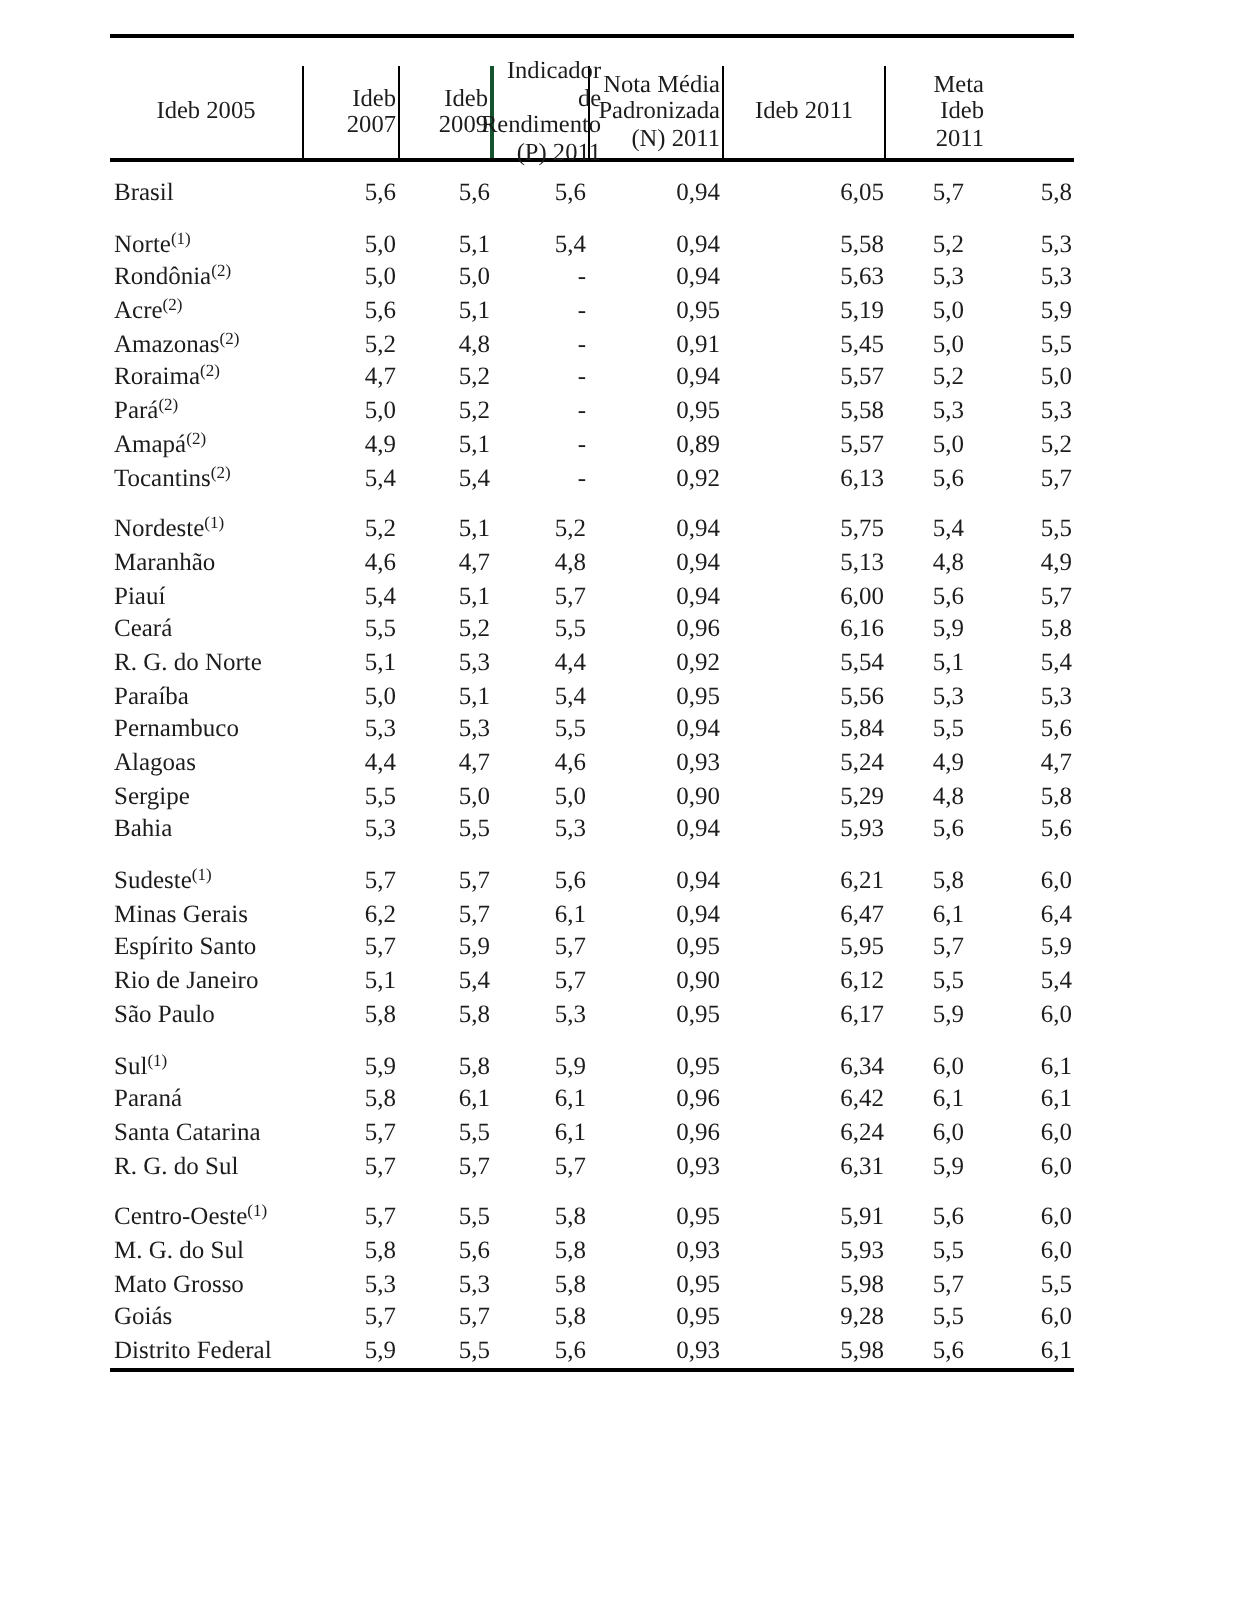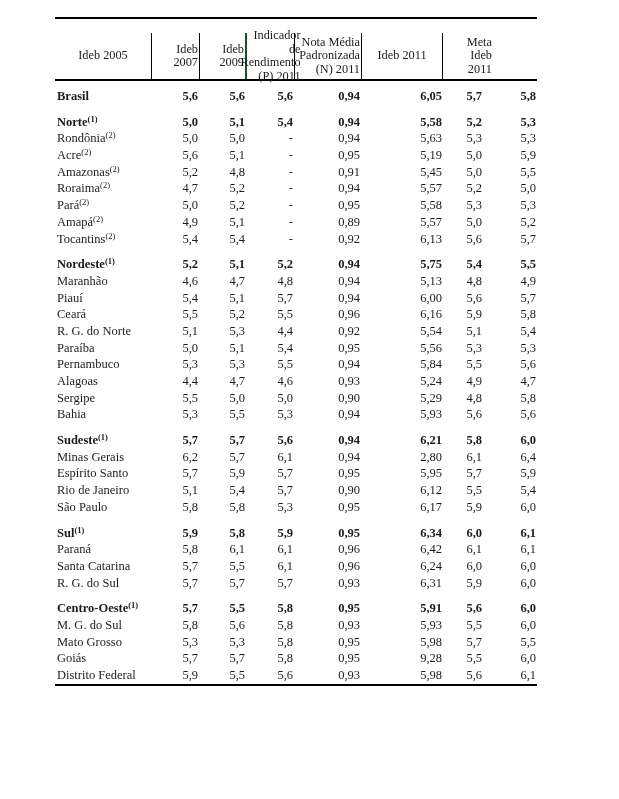--- a/index.html
+++ b/index.html
@@ -52,21 +52,21 @@
     border-bottom: 2px solid #000;
     padding-top: 7px;
     font-size: 12.5px;
   }
   .row {
     display: grid;
     grid-template-columns: 97px 48px 47px 48px 67px 81px 50px 44px;
     height: 16.7px;
     line-height: 16.7px;
   }
-  .row.group { font-weight: bold; }
+  .row.group { font-weight: normal; }
   .row.group:not(:first-child) { margin-top: 9px; }
   .cell { overflow: visible; white-space: nowrap; }
   .c-label { padding-left: 2px; }
   .c-num { text-align: right; }
   .row .cell:nth-child(2),
   .row .cell:nth-child(3),
   .row .cell:nth-child(4),
   .row .cell:nth-child(5) { padding-right: 2px; }
   .row .cell:nth-child(6) { padding-right: 1px; }
   .row .cell:nth-child(7) { padding-right: 11px; }
@@ -304,21 +304,21 @@
           <div class="cell c-num">6,21</div>
           <div class="cell c-num">5,8</div>
           <div class="cell c-num">6,0</div>
         </div>
         <div class="row">
           <div class="cell c-label">Minas Gerais</div>
           <div class="cell c-num">6,2</div>
           <div class="cell c-num">5,7</div>
           <div class="cell c-num">6,1</div>
           <div class="cell c-num">0,94</div>
-          <div class="cell c-num">2,80</div>
+          <div class="cell c-num">6,47</div>
           <div class="cell c-num">6,1</div>
           <div class="cell c-num">6,4</div>
         </div>
         <div class="row">
           <div class="cell c-label">Espírito Santo</div>
           <div class="cell c-num">5,7</div>
           <div class="cell c-num">5,9</div>
           <div class="cell c-num">5,7</div>
           <div class="cell c-num">0,95</div>
           <div class="cell c-num">5,95</div>

